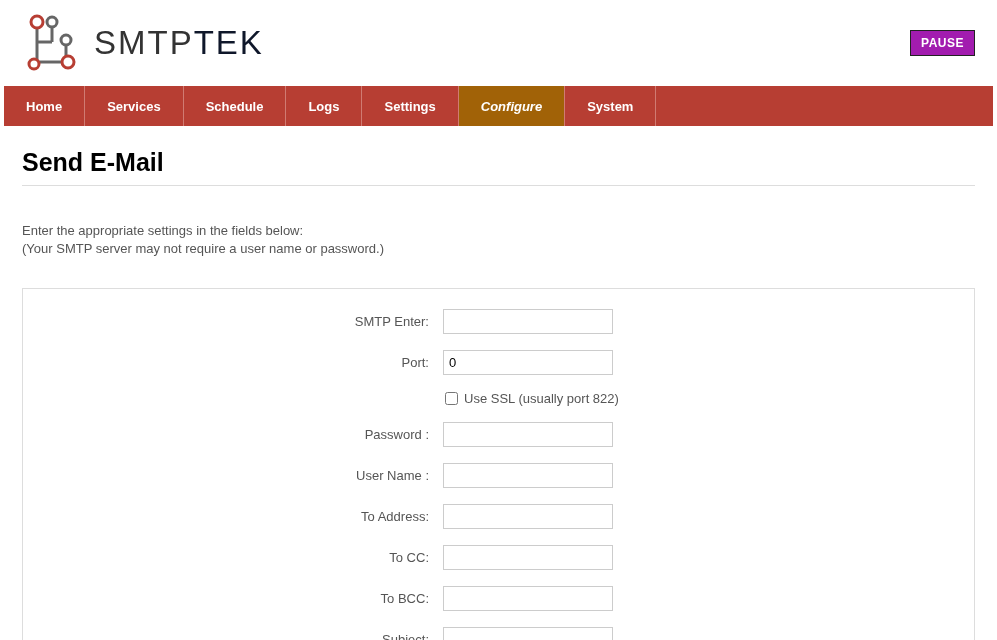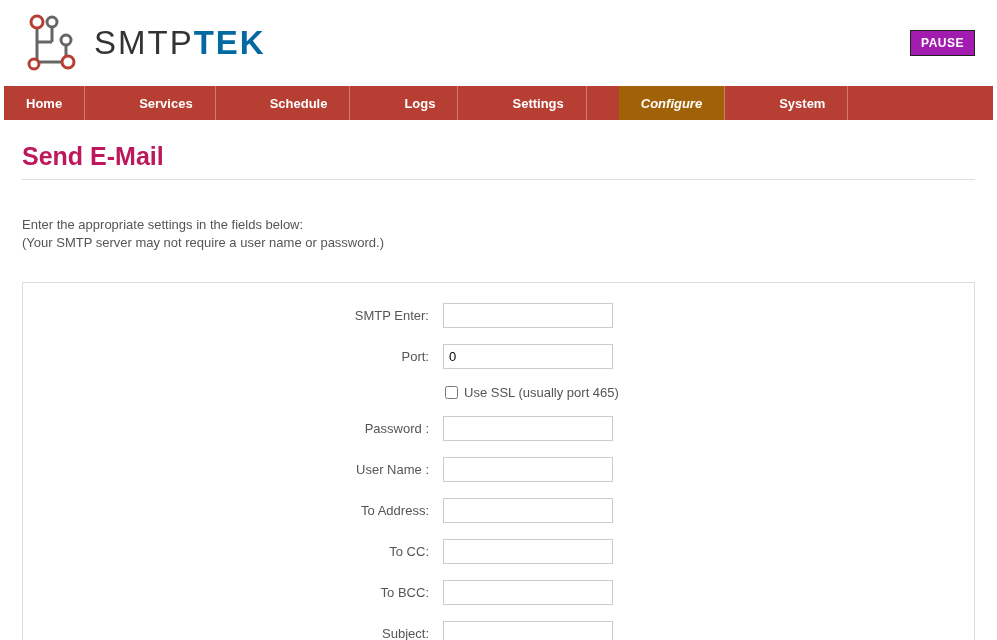--- a/index.html
+++ b/index.html
@@ -21,39 +21,38 @@
       align-items: center;
       gap: 10px;
     }
     .logo-text {
       font-size: 33px;
       letter-spacing: 2px;
       font-weight: 400;
       color: #333;
     }
     .logo-text .tek {
-      color: #0369a1;
-      font-weight: bold;
+      color: #0f172a;
+      font-weight: normal;
     }
     .pause-btn {
       background: #a21caf;
       color: #fff;
       border: 1px solid #222;
       padding: 5px 10px;
       font-size: 12px;
       font-weight: bold;
       cursor: pointer;
       letter-spacing: 0.5px;
     }
     .navbar {
       background: #b73e33;
       display: flex;
-      height: 34px;
+      height: 40px;
       margin: 0 4px 10px 4px;
-      gap: 32px;
     }
     .nav-item {
       color: #fff;
       font-size: 13px;
       font-weight: bold;
       padding: 0 22px;
       height: 100%;
       display: flex;
       align-items: center;
       border-right: 1px solid #d07b72;
@@ -61,21 +60,21 @@
     }
     .nav-item.active {
       background: #a16207;
       font-style: italic;
     }
     .content {
       padding: 12px 22px;
     }
     .page-title {
       font-size: 25px;
-      color: #be185d;
+      color: #000000;
       font-weight: bold;
       padding-bottom: 8px;
       border-bottom: 1px solid #ddd;
       margin-bottom: 36px;
     }
     .intro {
       color: #555;
       font-size: 13px;
       line-height: 1.4;
       margin-bottom: 30px;
@@ -169,21 +168,21 @@
 
     <div class="form-row">
       <div class="form-label">Port:</div>
       <div class="form-input-wrap">
         <input type="text" class="form-input" value="0" style="">
       </div>
     </div>
 
     <div class="ssl-row">
       <input type="checkbox" style="">
-      <span>Use SSL (usually port 465)</span>
+      <span>Use SSL (usually port 822)</span>
     </div>
 
     <div class="form-row">
       <div class="form-label">Password :</div>
       <div class="form-input-wrap">
         <input type="password" class="form-input" value="" style="">
       </div>
     </div>
 
     <div class="form-row">

